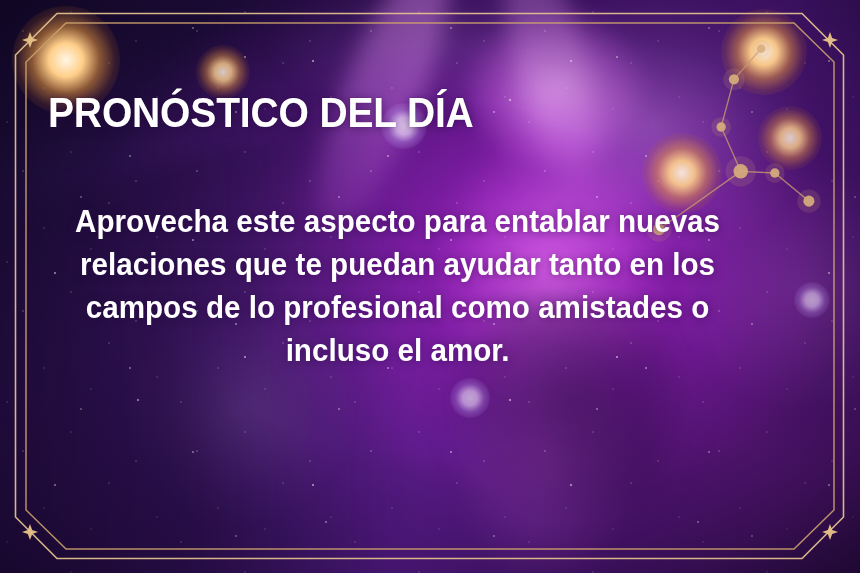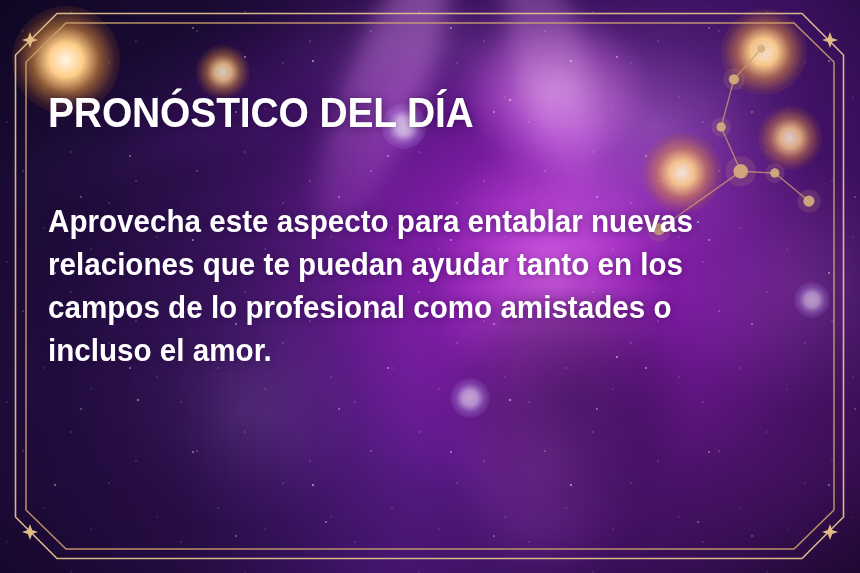--- a/index.html
+++ b/index.html
@@ -12,20 +12,21 @@
     font-family: "Liberation Sans", "DejaVu Sans", sans-serif;
   }
 
   .card {
     position: relative;
     width: 860px;
     height: 573px;
     overflow: hidden;
     background-color: #8b5cf6;
     isolation: isolate;
+    text-align: center;
   }
 
   
 
   
   .bg-base {
     position: absolute;
     inset: 0;
     background:
       radial-gradient(ellipse 70% 80% at 64% 46%, rgba(168, 38, 196, 0.95) 0%, rgba(134, 28, 170, 0.72) 26%, rgba(92, 22, 130, 0.38) 52%, rgba(60, 16, 96, 0.0) 78%),

